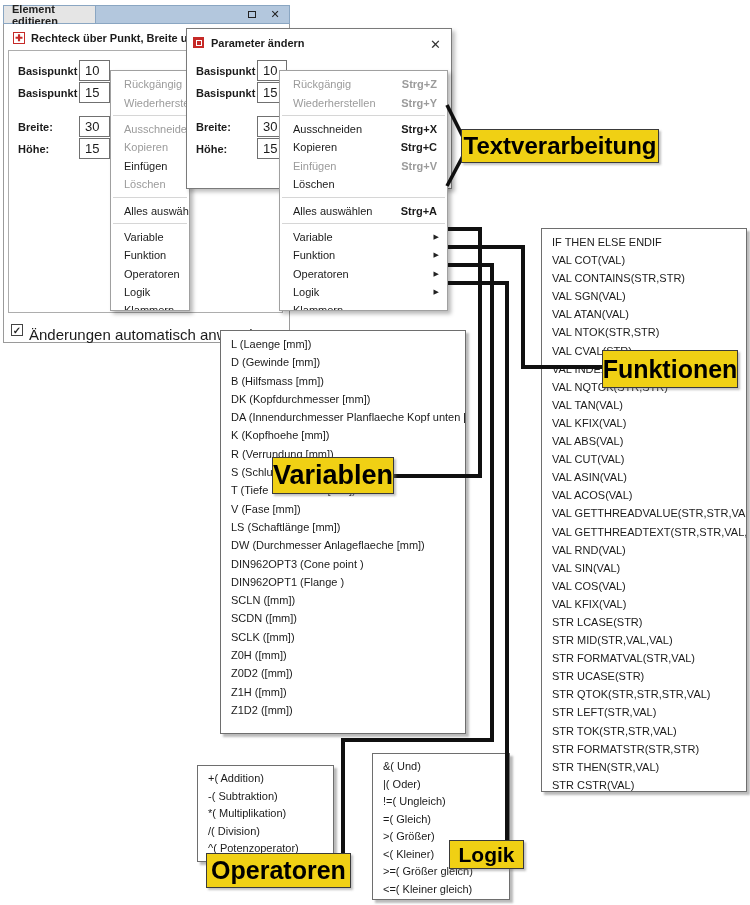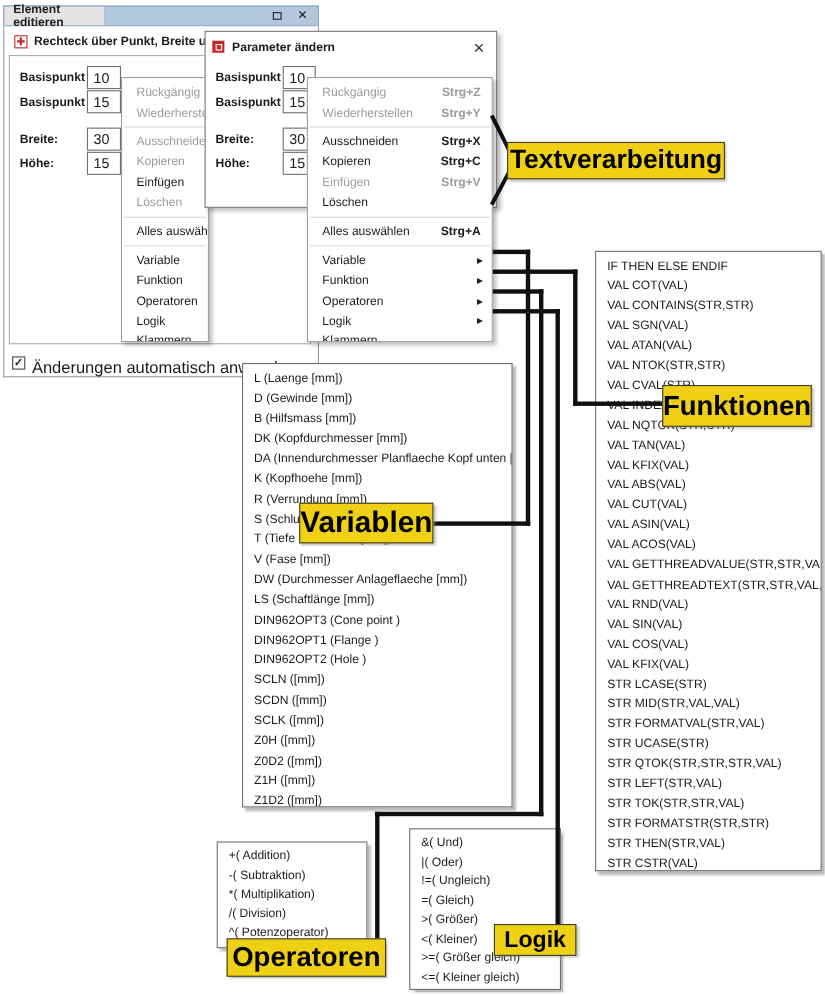--- a/index.html
+++ b/index.html
@@ -213,25 +213,24 @@
       <div class="lrow">L (Laenge [mm])</div>
       <div class="lrow">D (Gewinde [mm])</div>
       <div class="lrow">B (Hilfsmass [mm])</div>
       <div class="lrow">DK (Kopfdurchmesser [mm])</div>
       <div class="lrow">DA (Innendurchmesser Planflaeche Kopf unten [mm])</div>
       <div class="lrow">K (Kopfhoehe [mm])</div>
       <div class="lrow">R (Verrundung [mm])</div>
       <div class="lrow">S (Schluesselweite [mm])</div>
       <div class="lrow">T (Tiefe Schluessel [mm])</div>
       <div class="lrow">V (Fase [mm])</div>
+      <div class="lrow">LS (Schaftlänge [mm])</div>
       <div class="lrow">DW (Durchmesser Anlageflaeche [mm])</div>
-      <div class="lrow">LS (Schaftlänge [mm])</div>
       <div class="lrow">DIN962OPT3 (Cone point )</div>
       <div class="lrow">DIN962OPT1 (Flange )</div>
-      <div class="lrow">DIN962OPT2 (Hole )</div>
       <div class="lrow">SCLN ([mm])</div>
       <div class="lrow">SCDN ([mm])</div>
       <div class="lrow">SCLK ([mm])</div>
       <div class="lrow">Z0H ([mm])</div>
       <div class="lrow">Z0D2 ([mm])</div>
       <div class="lrow">Z1H ([mm])</div>
       <div class="lrow">Z1D2 ([mm])</div>
     </div>
   <div class="abs listbox rows-18f" style="left:541px;top:228px;width:206px;height:564px;">
       <div class="lrow">IF THEN ELSE ENDIF</div>

